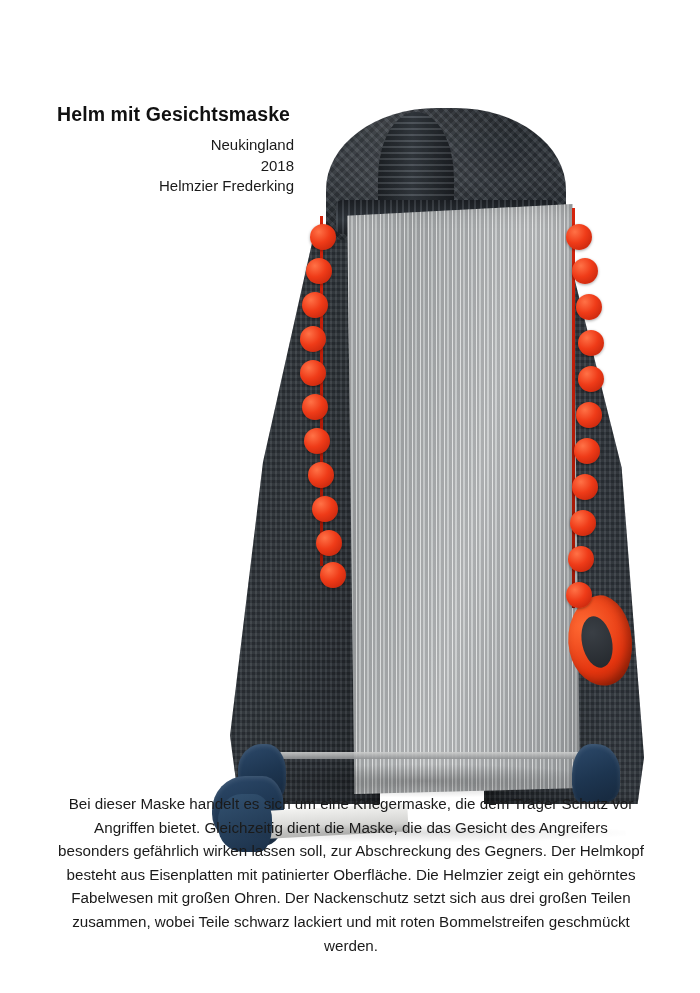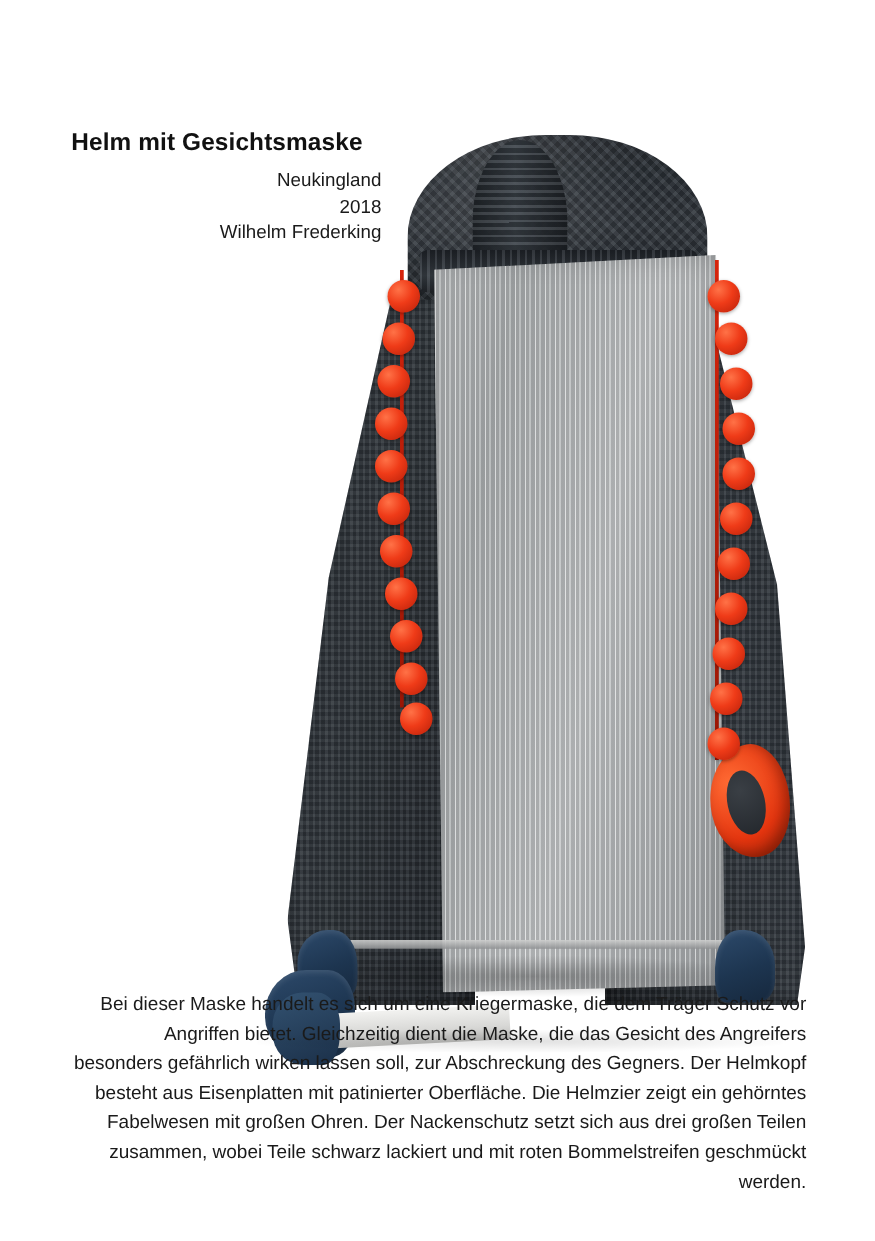--- a/index.html
+++ b/index.html
@@ -26,42 +26,42 @@
   .header {
     position: absolute;
     left: 57px;
     top: 103px;
     z-index: 20;
   }
   .title {
     font-size: 19.5px;
     font-weight: bold;
     letter-spacing: 0.1px;
-    margin: 0 15px 9px 0;
+    margin: 0 4px 9px 0;
     color: #111;
     white-space: nowrap;
   }
   .meta-line {
     font-size: 15px;
     line-height: 20.5px;
     color: #1a1a1a;
     white-space: nowrap;
     text-align: right;
   }
 
   
   .description {
     position: absolute;
     left: 57px;
     top: 792px;
     width: 588px;
     font-size: 15.2px;
     line-height: 23.6px;
     color: #1a1a1a;
-    text-align: right;
+    text-align: center;
   }
 
   
   .photo {
     position: absolute;
     left: 196px;
     top: 104px;
     width: 444px;
     height: 672px;
   }
@@ -264,21 +264,21 @@
 </style>
 </head>
 <body>
 
 <div class="page">
 
   <div class="header">
     <div class="title">Helm mit Gesichtsmaske</div>
     <div class="meta-line">Neukingland</div>
     <div class="meta-line">2018</div>
-    <div class="meta-line">Wilhelm Frederking</div>
+    <div class="meta-line">Helmzier Frederking</div>
   </div>
 
   <div class="photo">
     <div class="nape-left"></div>
     <div class="nape-right"></div>
     <div class="crown"></div>
     <div class="crown-ridge"></div>
     <div class="crown-band"></div>
 
     <div class="front-plate"></div>

